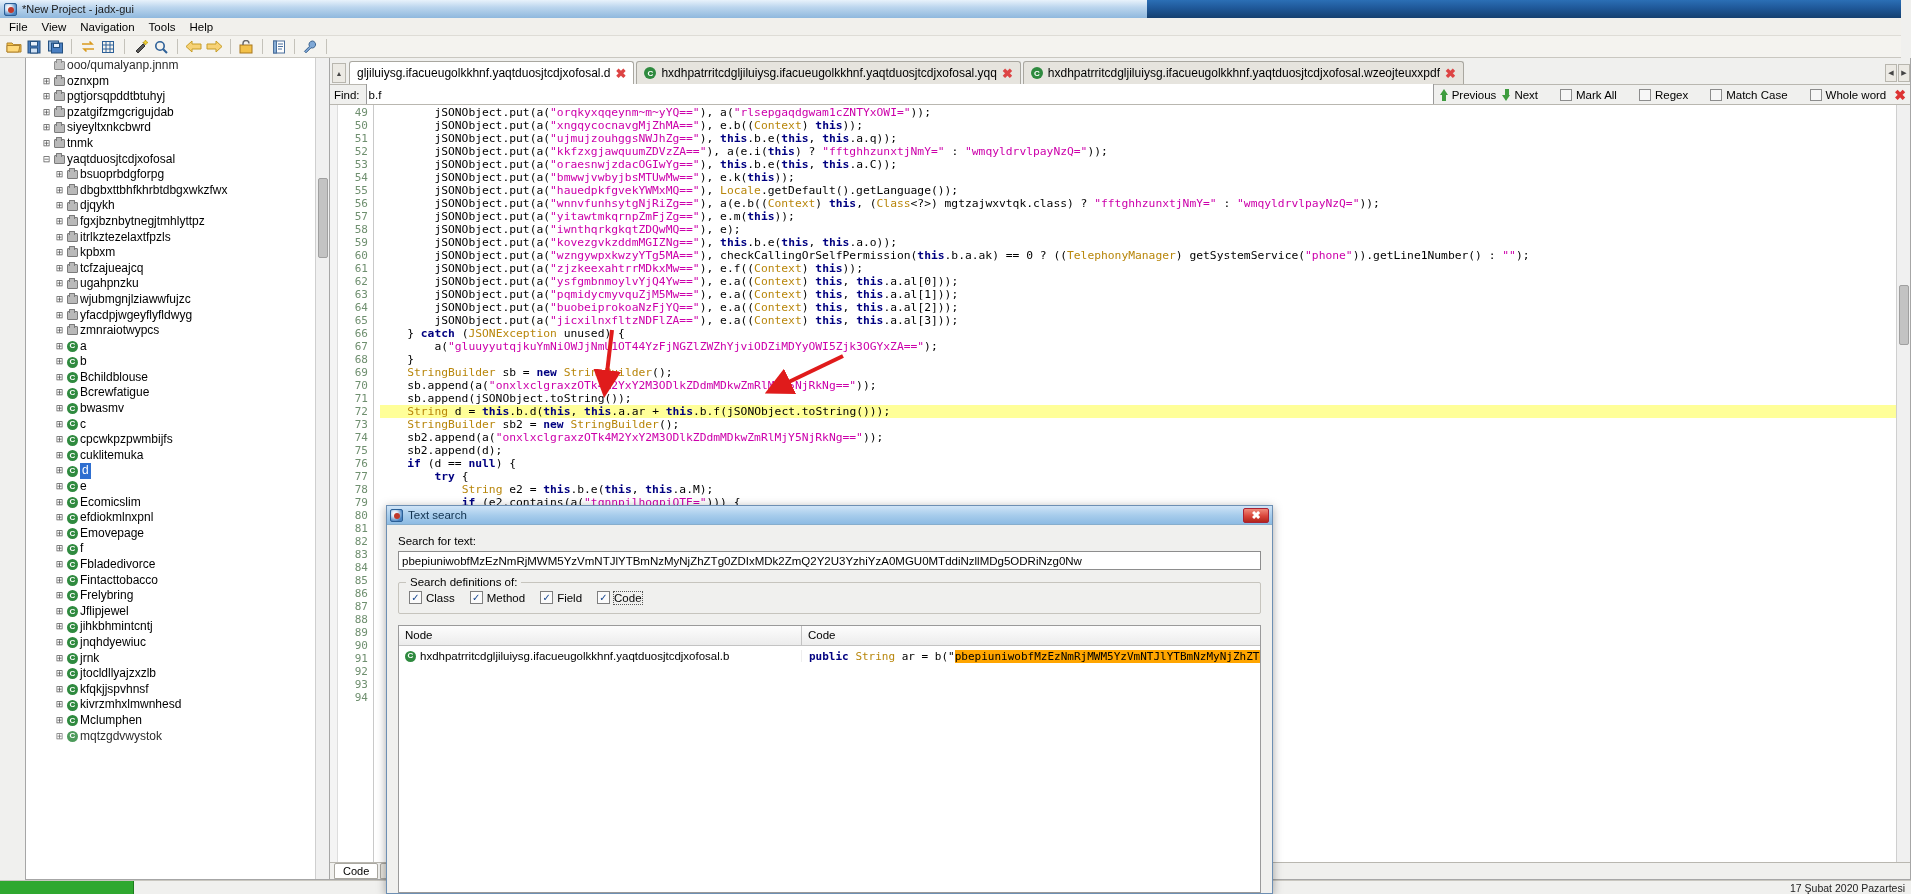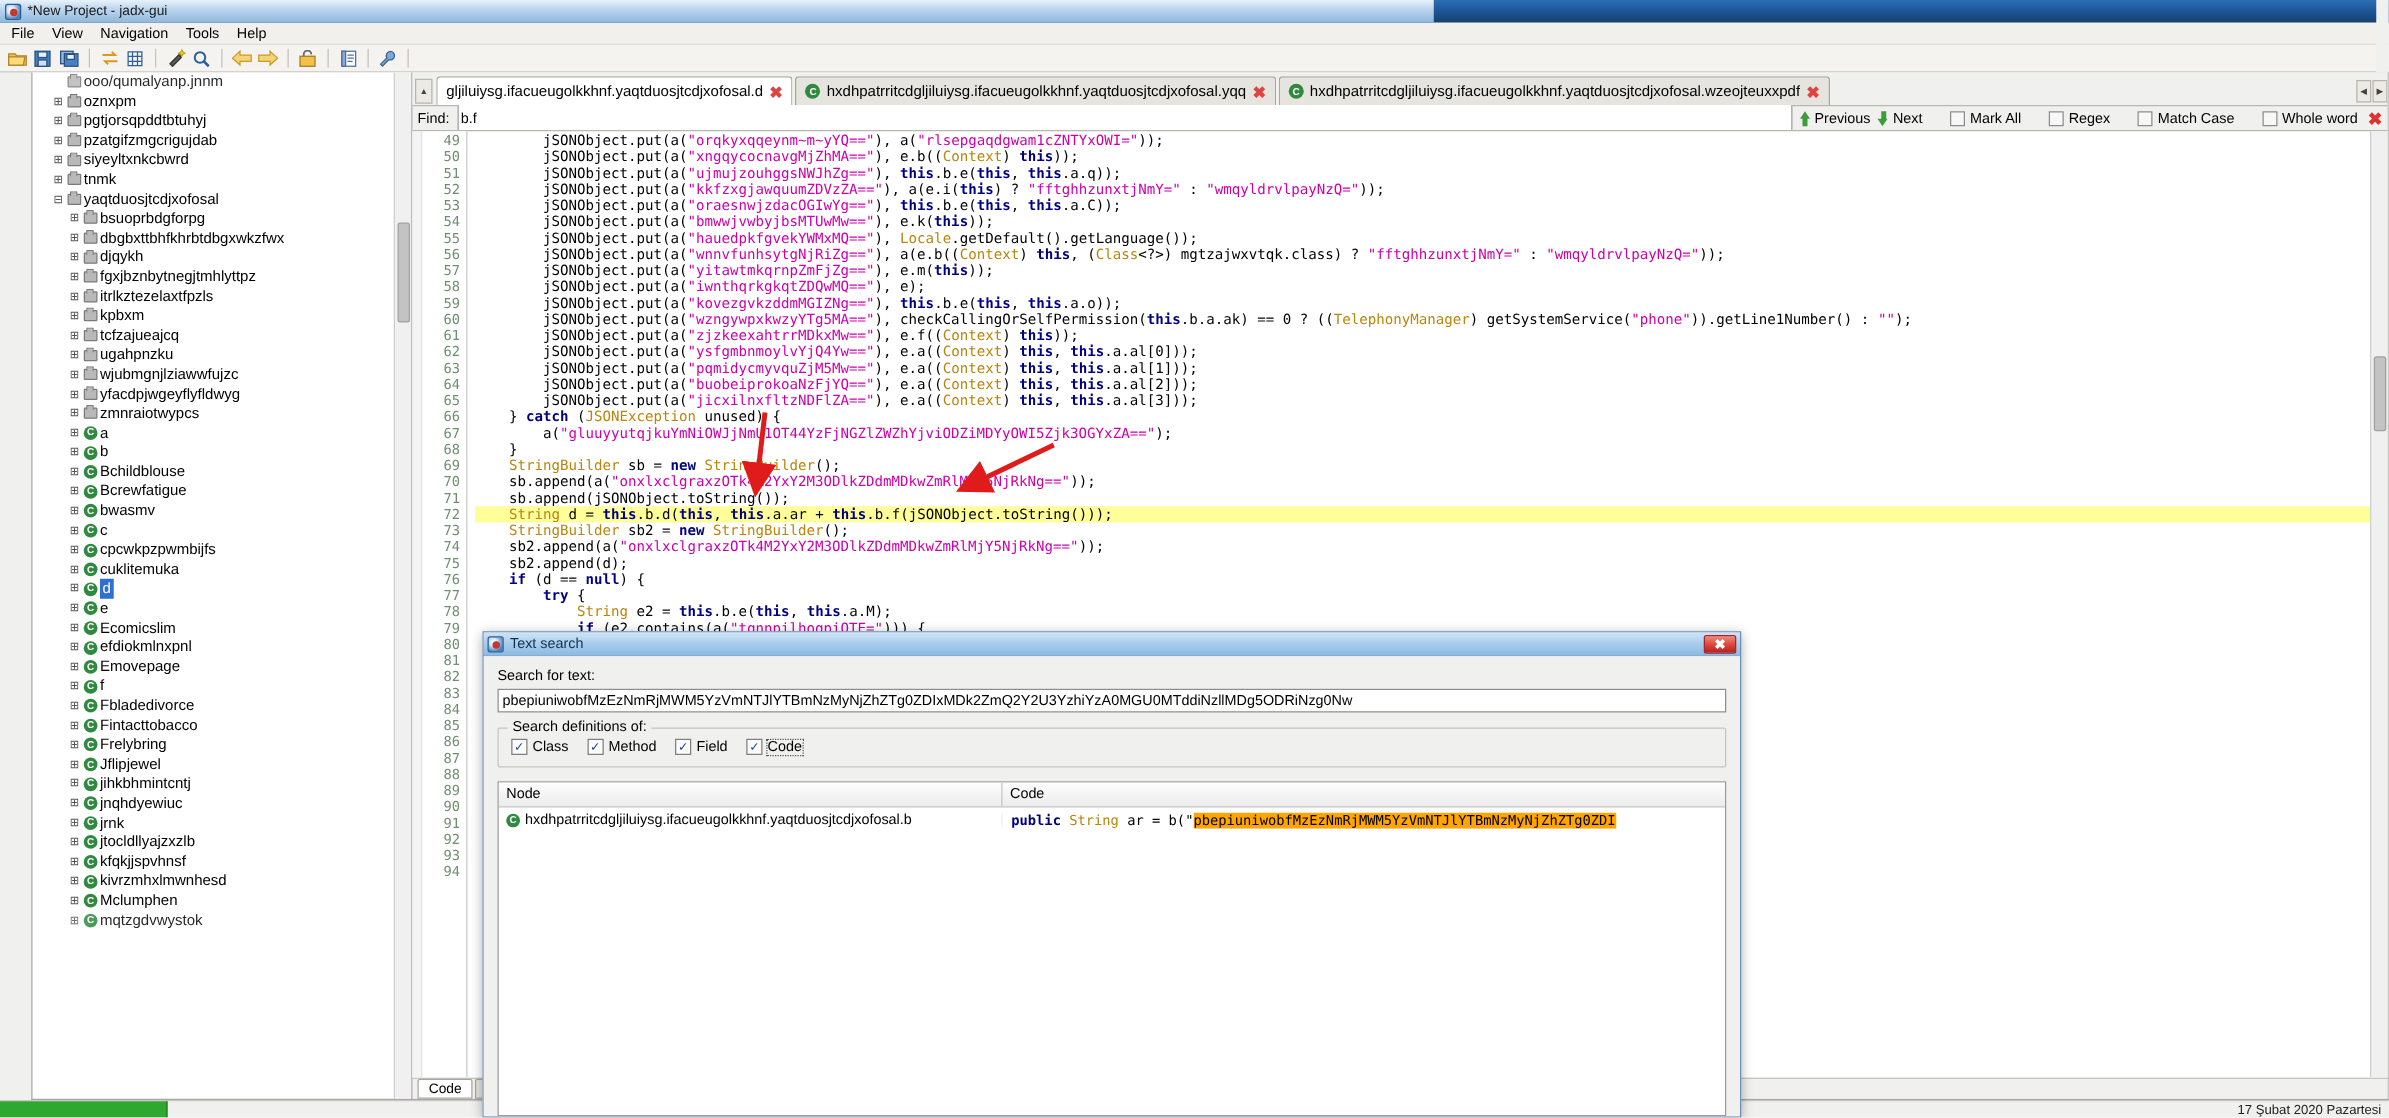--- a/index.html
+++ b/index.html
@@ -150,21 +150,21 @@
   #code-vscroll{ position:absolute; right:0; top:0; width:14px; height:100%;
                  background:#f0f0f0; border-left:1px solid #cfcfcf; }
   #code-vthumb{ position:absolute; left:2px; top:180px; width:10px; height:60px;
                  background:#c3c3c3; border:1px solid #a0a0a0; border-radius:2px; }
 
   
   #annot{ position:absolute; inset:0; pointer-events:none; z-index:60; }
 
   
   #dialog{
-    position:absolute; left:386px; top:505px; width:1007px; height:389px;
+    position:absolute; left:386px; top:505px; width:887px; height:389px;
     background:#f0f0ee; border:1px solid #6d8fb3; z-index:80;
     box-shadow:0 2px 9px rgba(0,0,0,.35);
     display:flex; flex-direction:column;
   }
   #dlg-title{ height:19px; background:linear-gradient(to bottom,#cfe4f7,#a8cdec 50%,#8dbbe3);
     display:flex; align-items:center; padding:0 3px; gap:5px; border-bottom:1px solid #87aecd; }
   #dlg-title .dicon{ width:13px;height:13px;border-radius:2px;
     background:radial-gradient(circle at 35% 35%,#fff 0%,#d8e6f5 30%,#4a83c0 75%);
     border:1px solid #2a5f96; position:relative; flex:none; }
   #dlg-title .dicon::after{content:"";position:absolute;left:3px;top:3px;width:6px;height:6px;

